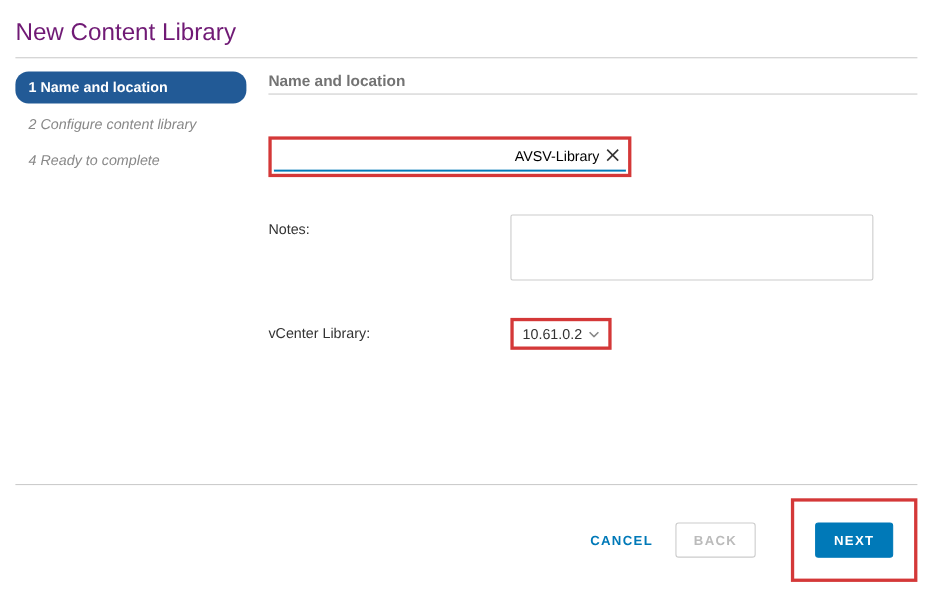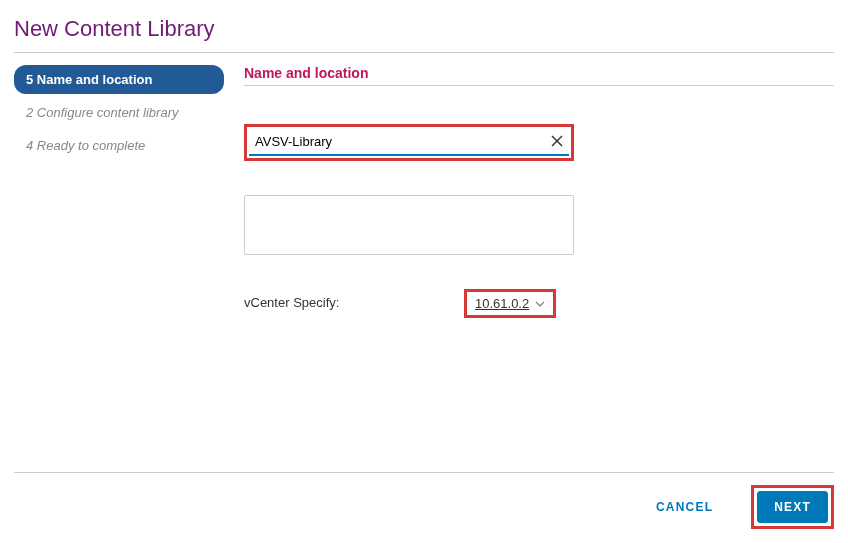--- a/index.html
+++ b/index.html
@@ -51,21 +51,21 @@
       color: #888;
       font-style: italic;
     }
     .main {
       flex: 1;
       padding-left: 20px;
     }
     .section-heading {
       font-size: 14px;
       font-weight: 600;
-      color: #be185d;
+      color: #737373;
       margin-bottom: 4px;
     }
     .section-sub {
       font-size: 13px;
       color: #333;
       margin-bottom: 10px;
     }
     .section-divider {
       border: none;
       border-top: 1px solid #ccc;
@@ -95,20 +95,21 @@
       position: relative;
       border-bottom: 2px solid #0079b8;
     }
     .name-input {
       width: 100%;
       border: none;
       outline: none;
       padding: 5px 24px 5px 6px;
       font-size: 13px;
       font-family: inherit;
+      text-align: right;
     }
     .clear-x {
       position: absolute;
       right: 6px;
       top: 50%;
       transform: translateY(-50%);
       cursor: pointer;
       font-size: 14px;
       color: #333;
     }
@@ -122,37 +123,36 @@
     .server-highlight {
       border: 3px solid #d43838;
       padding: 4px 8px;
       display: inline-flex;
       align-items: center;
       gap: 6px;
     }
     .server-value {
       font-size: 13px;
       color: #333;
-      text-decoration: underline;
     }
     .chevron {
       display: inline-flex;
       color: #888;
     }
     .footer {
       position: absolute;
       bottom: 14px;
       left: 14px;
       right: 14px;
       border-top: 1px solid #ccc;
       padding-top: 12px;
       display: flex;
       justify-content: flex-end;
       align-items: center;
-      gap: 22px;
+      gap: 4px;
     }
     .btn {
       font-size: 12px;
       letter-spacing: 1.2px;
       font-weight: 600;
       text-transform: uppercase;
       padding: 8px 16px;
       border-radius: 3px;
       cursor: pointer;
       font-family: inherit;
@@ -163,38 +163,39 @@
       color: #0079b8;
     }
     .btn-back {
       background: #fff;
       border: 1px solid #ccc;
       color: #bbb;
       cursor: default;
     }
     .next-highlight {
       border: 3px solid #d43838;
-      padding: 3px;
+      padding: 19px;
       display: inline-block;
+      margin-left: 28px;
     }
     .btn-next {
       background: #0079b8;
       border: 1px solid #0079b8;
       color: #fff;
     }
   </style>
 </head>
 <body>
 
 <div class="dialog-title">New Content Library</div>
 <hr class="title-divider">
 
 <div class="content-wrap">
   <div class="sidebar">
-    <div class="step active">5 Name and location</div>
+    <div class="step active">1 Name and location</div>
     <div class="step inactive">2 Configure content library</div>
     <div class="step inactive">4 Ready to complete</div>
   </div>
 
   <div class="main">
     <div class="section-heading">Name and location</div>
     <hr class="section-divider">
 
     <div class="form-row">
       <div class="form-field">
@@ -206,39 +207,41 @@
                   <line x1="1" y1="1" x2="11" y2="11" stroke="#333" stroke-width="1.4"></line>
                   <line x1="11" y1="1" x2="1" y2="11" stroke="#333" stroke-width="1.4"></line>
                 </svg>
             </span>
           </div>
         </div>
       </div>
     </div>
 
     <div class="form-row">
+      <div class="form-label">Notes:</div>
       <div class="form-field">
         <div class="notes-area"></div>
       </div>
     </div>
 
     <div class="form-row">
-      <div class="form-label">vCenter Specify:</div>
+      <div class="form-label">vCenter Library:</div>
       <div class="form-field">
         <div class="server-highlight">
           <span class="server-value">10.61.0.2</span>
           <span class="chevron">
             <svg width="10" height="6" viewBox="0 0 10 6">
                 <path d="M1 1 L5 5 L9 1" fill="none" stroke="#888" stroke-width="1.4"></path>
               </svg>
           </span>
         </div>
       </div>
     </div>
   </div>
 </div>
 
 <div class="footer">
   <button class="btn btn-cancel">CANCEL</button>
+  <button class="btn btn-back">BACK</button>
   <span class="next-highlight">
     <button class="btn btn-next">NEXT</button>
   </span>
 </div>
 
 </body></html>

